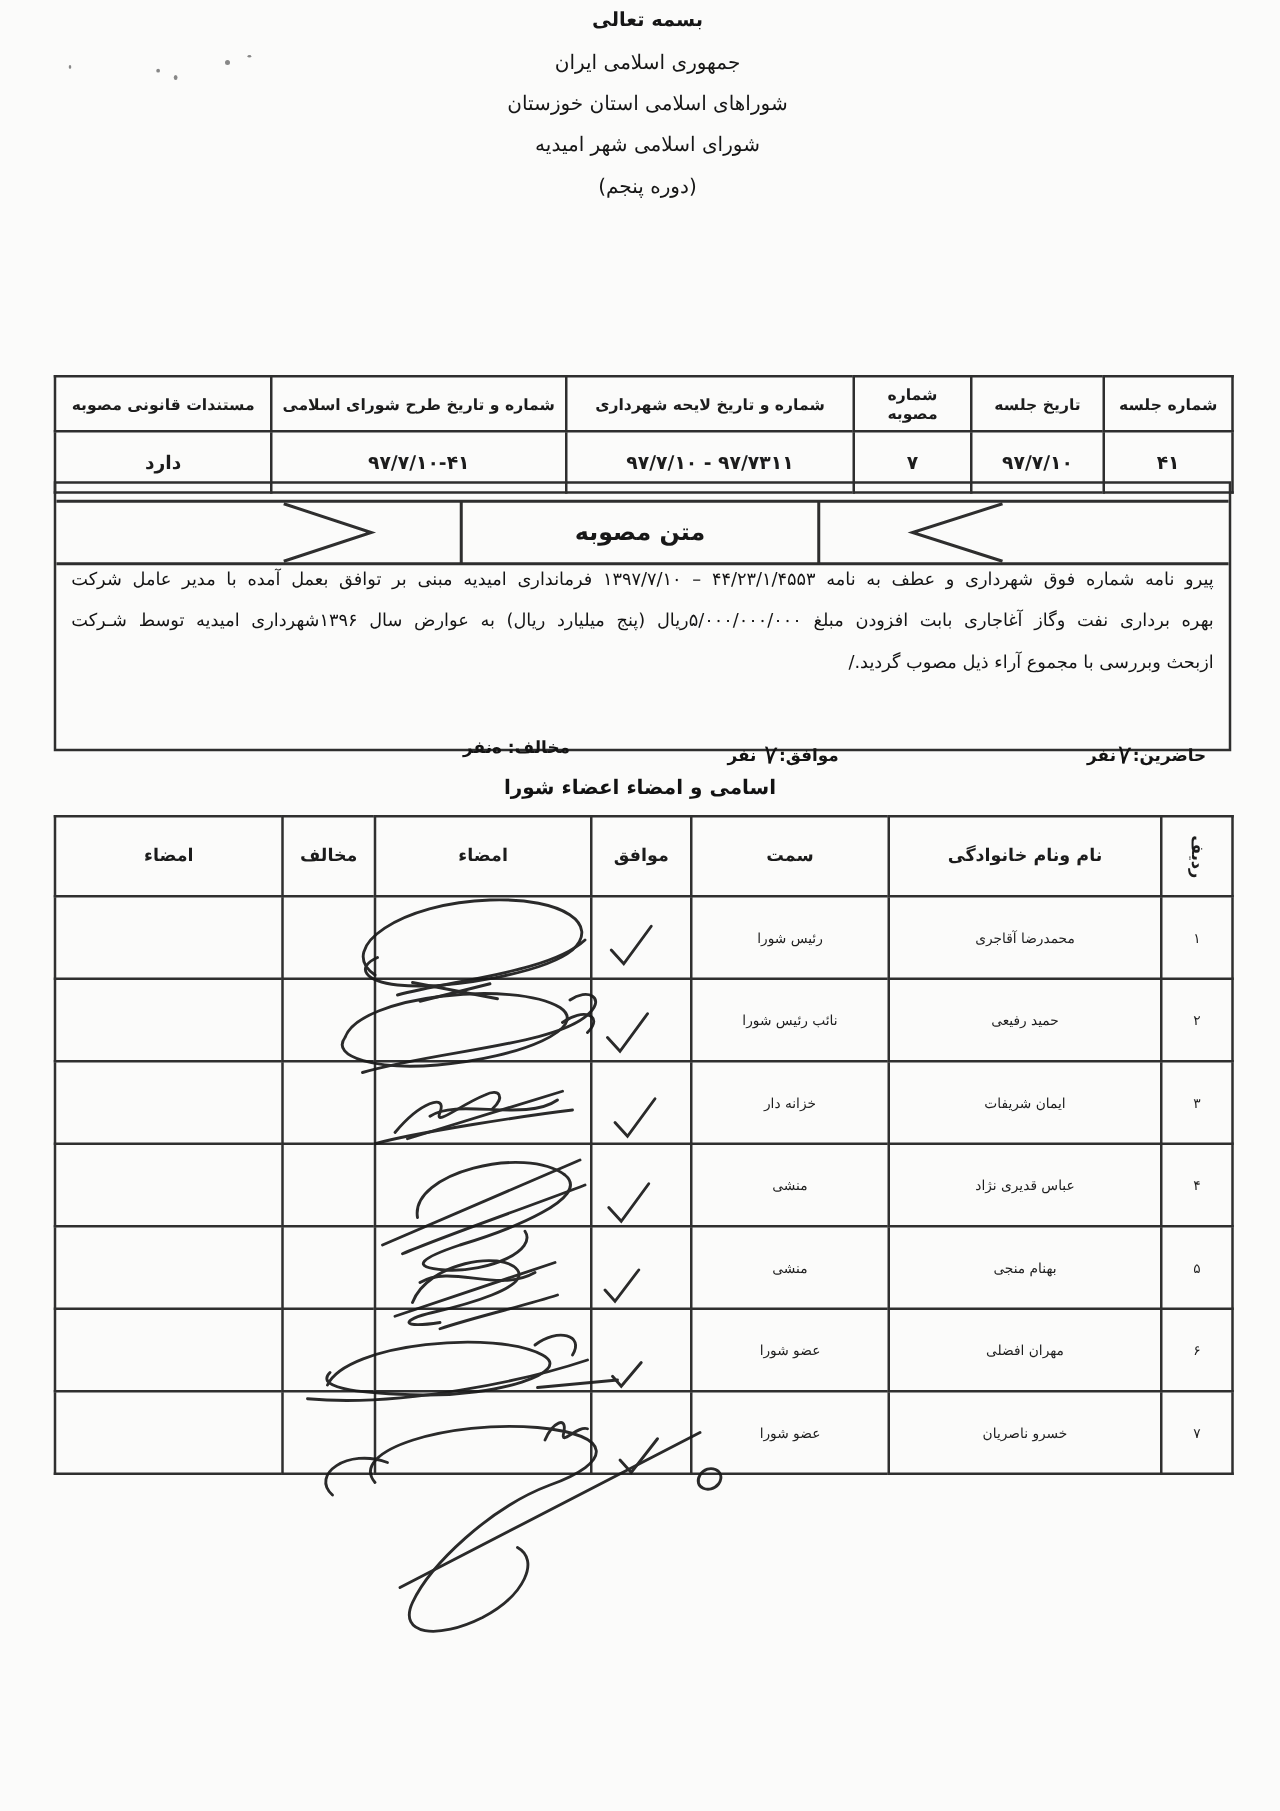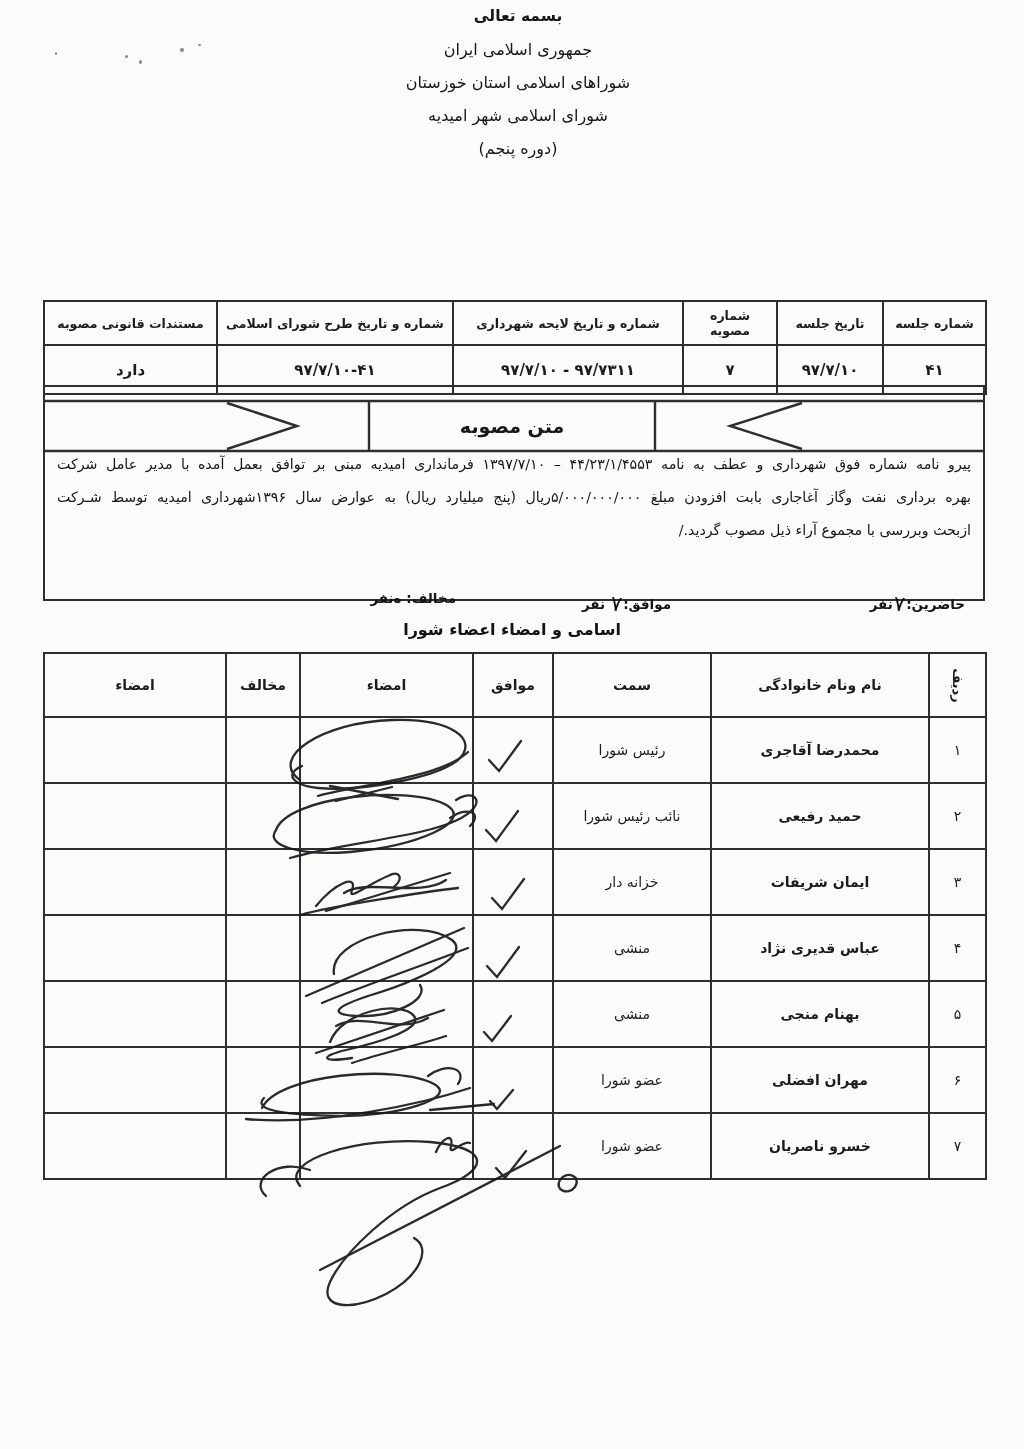--- a/index.html
+++ b/index.html
@@ -58,22 +58,22 @@
   .members-title {
     left:0; right:0; top:620px; text-align:center;
     font-size:16px; font-weight:bold; direction:rtl; color:#121212;
   }
   .members-wrap { left:43px; top:652px; width:942px; }
   table.members { width:100%; border-collapse:collapse; direction:rtl; table-layout:fixed; }
   table.members th, table.members td {
     border:2px solid #2f2f2f; text-align:center; vertical-align:middle;
   }
   table.members th { height:64px; font-size:14px; font-weight:bold; }
-  table.members td { height:66px; font-size:14px; }
-  td.cell-name { font-weight:bold; text-align:center; font-size:15px; }
+  table.members td { height:66px; font-size:11px; }
+  td.cell-name { font-weight:normal; text-align:center; font-size:15px; }
   td.cell-pos  { font-size:14px; }
   td.cell-no   { font-size:14px; }
   .radif-rot { display:inline-block; transform:rotate(90deg); font-size:13px; letter-spacing:1px; }
 
   
   .ink-overlay { left:0; top:0; width:1024px; height:1449px; pointer-events:none; z-index:6; }
 
   
   .speck { position:absolute; background:#555; border-radius:50%; opacity:.7; }
 </style>

